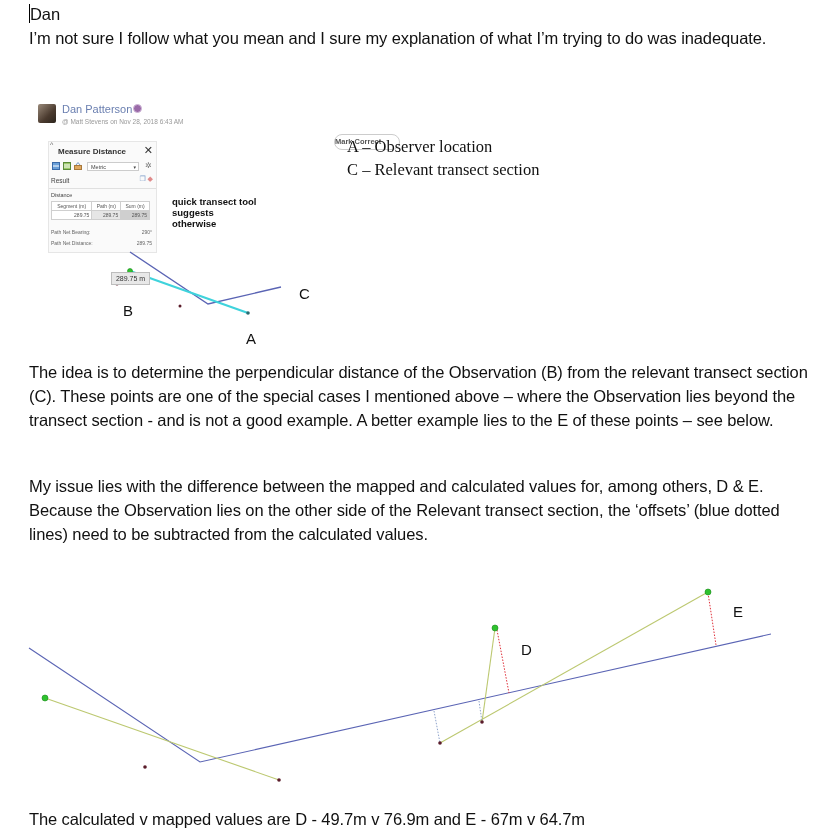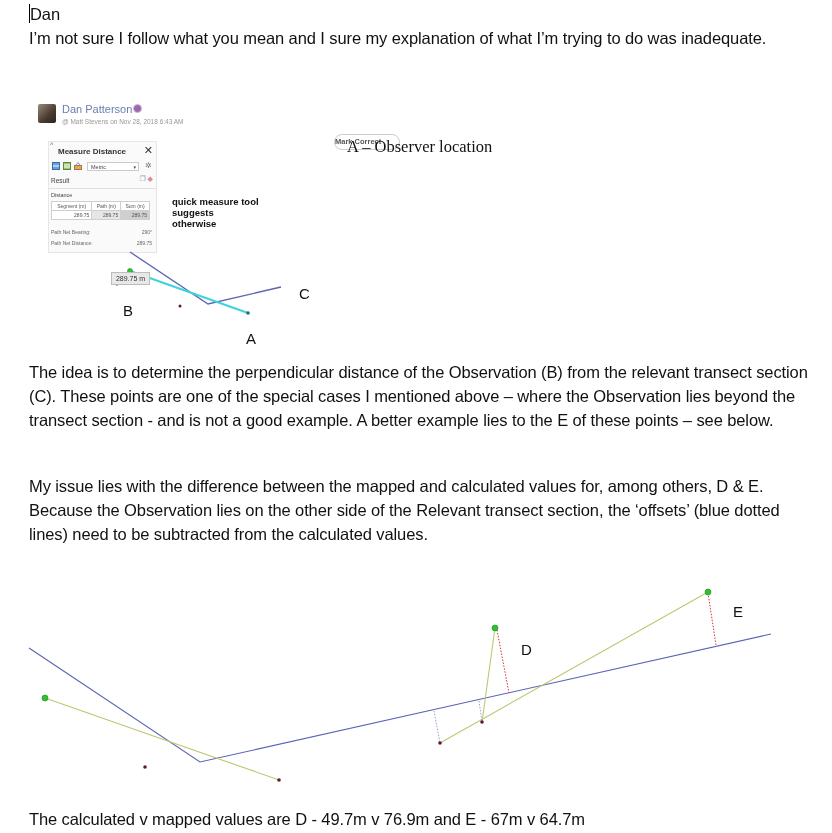--- a/index.html
+++ b/index.html
@@ -63,20 +63,21 @@
 
 <div class="post-head">
   <div class="avatar"></div>
   <div class="author"><span>Dan Patterson</span><span class="badge-dot"></span></div>
   <div class="meta">@ Matt Stevens on Nov 28, 2018 6:43 AM</div>
 </div>
 <div class="mark-correct">Mark Correct</div>
 
 <div class="legend">
   <div>A – Observer location</div>
+  <div>C – Relevant transect section</div>
 </div>
 
 <div class="md-panel">
   <span class="md-caret">^</span>
   <div class="md-title">Measure Distance</div>
   <div class="md-close">✕</div>
   <div class="md-tools">
     <svg class="md-ico" style="left:0" width="8" height="8">
         <rect x="0.5" y="0.5" width="7" height="7" fill="#6aa0d8" stroke="#3a6aa8"></rect>
         <line x1="1" y1="4" x2="7" y2="4" stroke="#fff" stroke-width="1"></line>
@@ -115,21 +116,21 @@
     <span>Path Net Bearing:</span>
     <span class="v">290°</span>
   </div>
   <div class="md-row" style="top:98px">
     <span>Path Net Distance:</span>
     <span class="v">289.75</span>
   </div>
 </div>
 
 <div class="qm-note">
-  <div>quick measure tool</div>
+  <div>quick transect tool</div>
   <div>suggests</div>
   <div>otherwise</div>
 </div>
 
 <svg width="832" height="833">
 
   <g>
     <polyline class="transect" points="130,252 208,304 281,287" fill="none" stroke-width="1.3" stroke="#5a64b4"></polyline>
     <line class="measure" x1="130" y1="271" x2="248" y2="313" stroke-width="2.2" stroke="#3fd3dc"></line>
     <circle class="obs" cx="130" cy="271" r="2.5" fill="#2ec22e" stroke="#1a8a1a" stroke-width="0.6"></circle>

